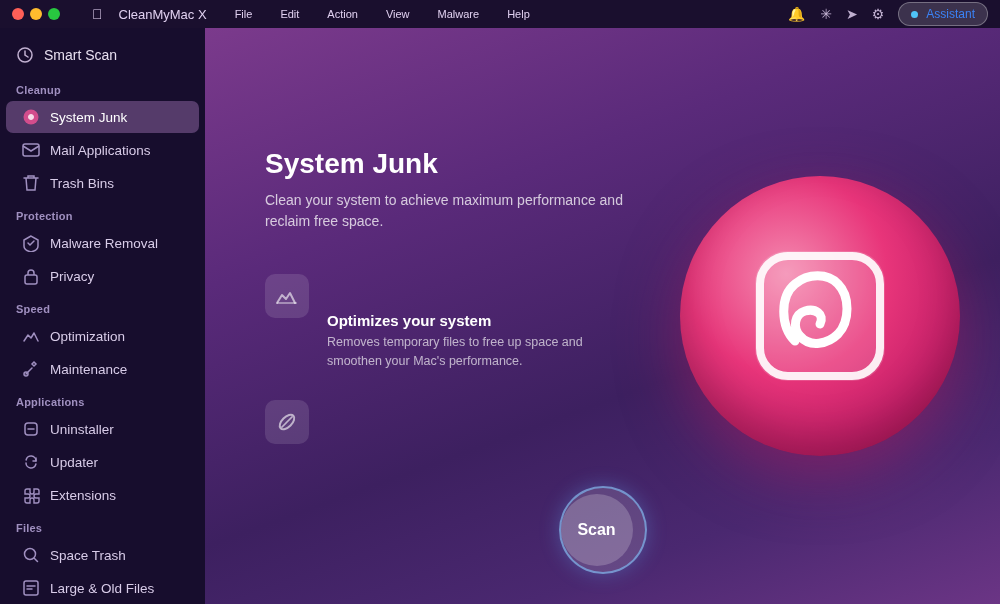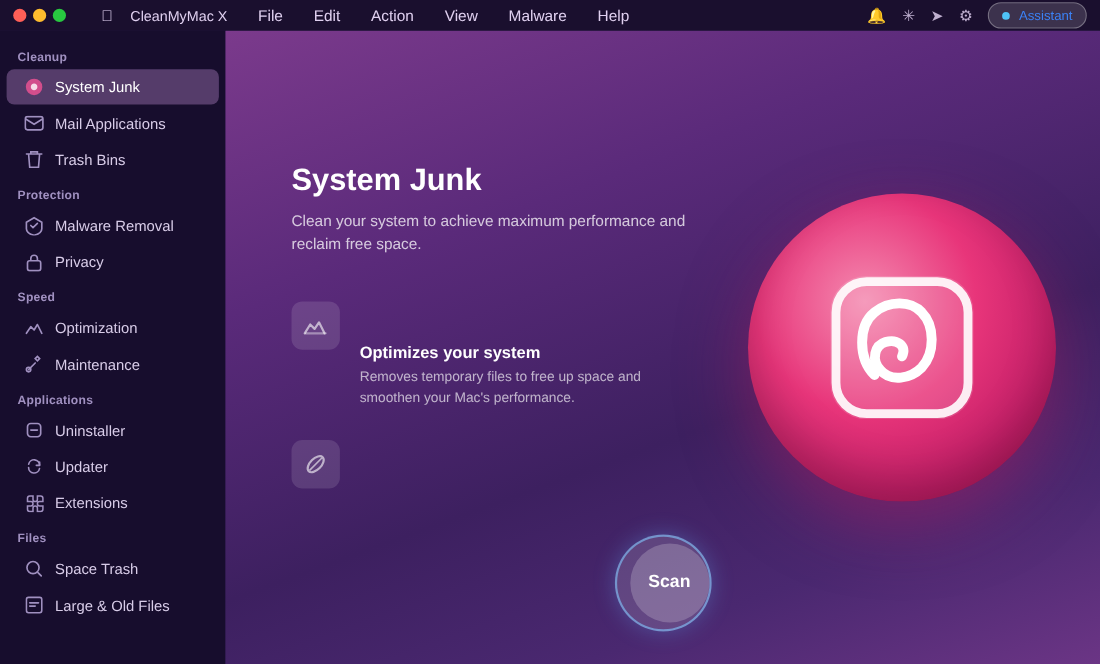--- a/index.html
+++ b/index.html
@@ -49,21 +49,21 @@
     .titlebar-apple {
       font-size: 14px;
       color: #e0d0f0;
     }
     .titlebar-appname {
       font-size: 13px;
       font-weight: 400;
       color: #e0d0f0;
     }
     .titlebar-menu-item {
-      font-size: 14px;
+      font-size: 11px;
       color: #e0d0f0;
       padding-left: 12px;
     }
     .titlebar-right {
       display: flex;
       gap: 14px;
       align-items: center;
     }
     .titlebar-icon {
       color: #c0b0d0;
@@ -251,21 +251,21 @@
     }
 
     .scan-button {
       width: 88px;
       height: 88px;
       border-radius: 50%;
       background: rgba(255,255,255,0.15);
       border: 2.5px solid rgba(130,200,255,0.6);
       display: flex;
       align-items: center;
-      justify-content: flex-end;
+      justify-content: flex-start;
       cursor: pointer;
       box-shadow: 0 0 20px rgba(100,180,255,0.3);
       position: relative;
     }
 
     .scan-button-inner {
       width: 72px;
       height: 72px;
       border-radius: 50%;
       background: rgba(255,255,255,0.2);
@@ -311,20 +311,29 @@
       <div class="assistant-dot"></div>
       <span>Assistant</span>
     </button>
   </div>
 </div>
 
 <div class="main-layout">
 
   <div class="sidebar">
 
+    <div class="sidebar-smart-scan">
+      <div class="sidebar-icon">
+        <svg width="18" height="18" viewBox="0 0 18 18" fill="none">
+          <circle cx="9" cy="9" r="7" stroke="#c0b0d0" stroke-width="1.5" fill="none"></circle>
+          <path d="M9 5v4l3 2" stroke="#c0b0d0" stroke-width="1.5" stroke-linecap="round"></path>
+        </svg>
+      </div>
+      <span>Smart Scan</span>
+    </div>
 
     <div class="sidebar-section-label">Cleanup</div>
 
     <div class="sidebar-item active">
       <div class="sidebar-icon">
         <svg width="18" height="18" viewBox="0 0 18 18" fill="none">
           <circle cx="9" cy="9" r="7.5" fill="#e05090" opacity="0.9"></circle>
           <path d="M6 9c0-1.66 1.34-3 3-3s3 1.34 3 3-1.34 3-3 3-3-1.34-3-3z" fill="white" opacity="0.8"></path>
         </svg>
       </div>

